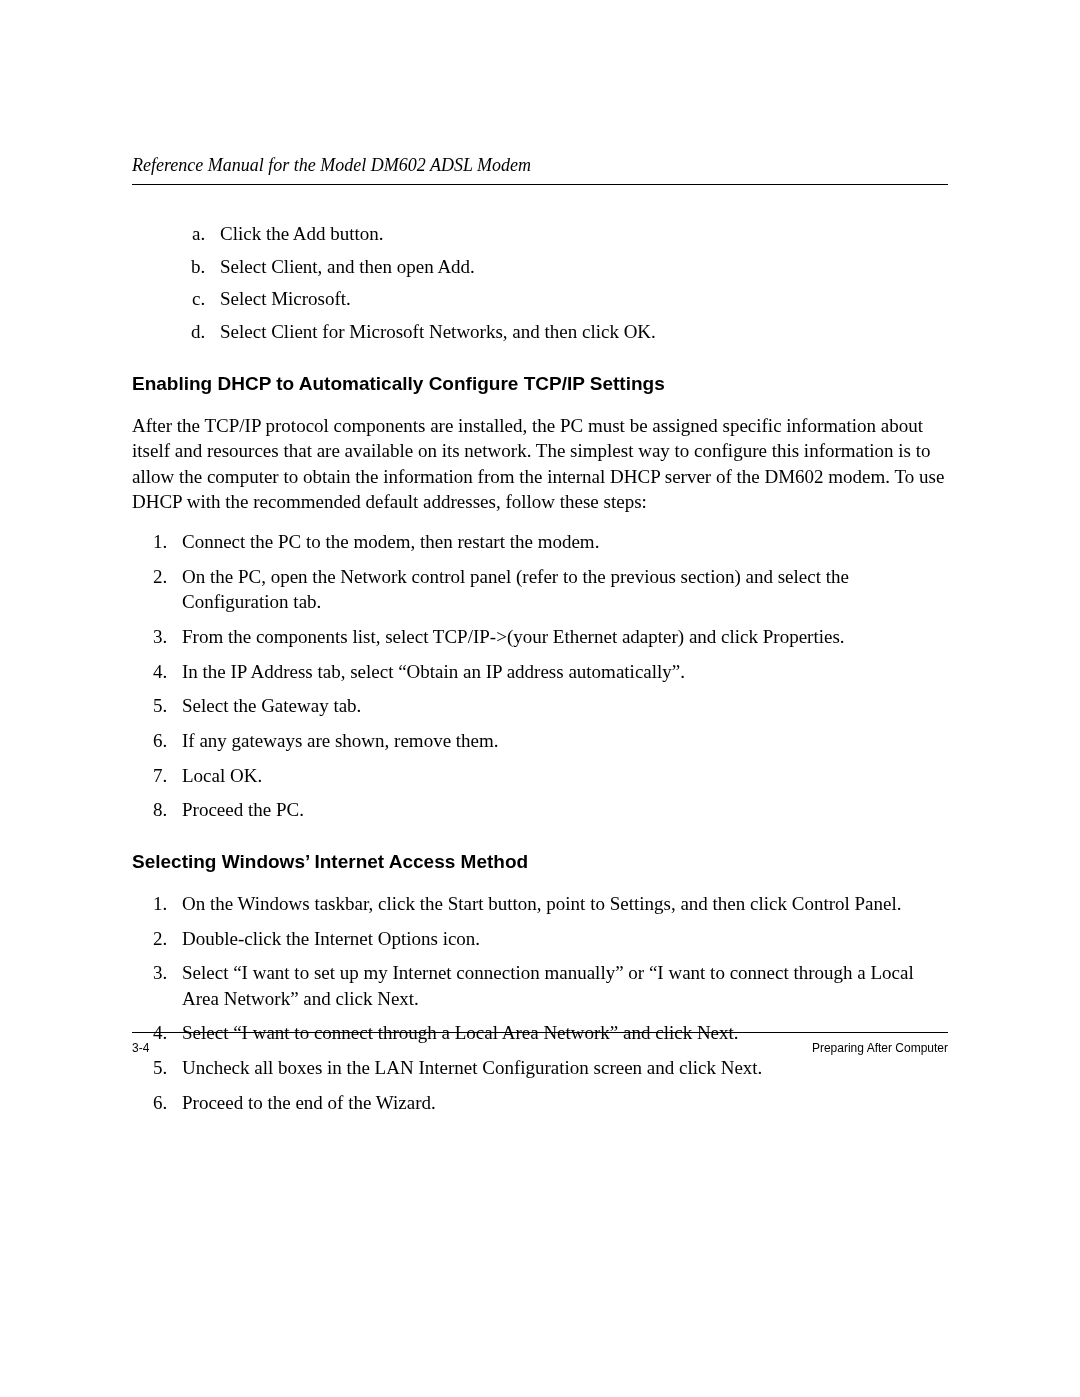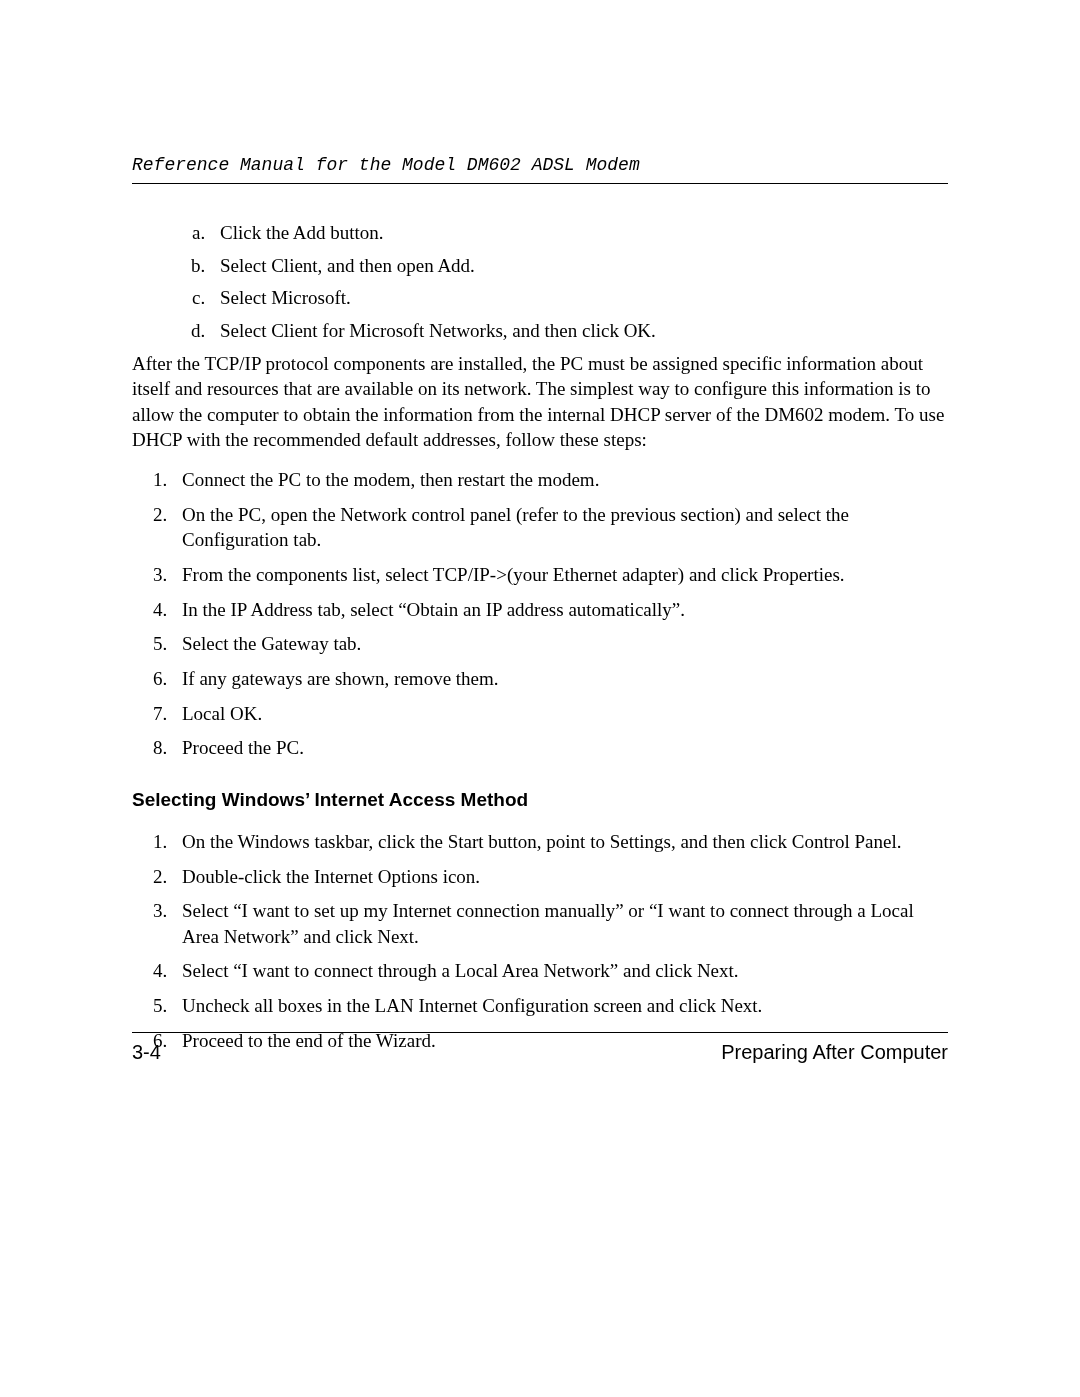--- a/index.html
+++ b/index.html
@@ -13,21 +13,21 @@
     height: 1397px;
     box-sizing: border-box;
     position: relative;
   }
   .page {
     padding: 155px 132px 0 132px;
     box-sizing: border-box;
   }
   .running-header {
     font-style: italic;
-    font-family: Liberation Mono, monospace;
+    font-family: Liberation Serif, serif;
     font-size: 18px;
     border-bottom: 1.5px solid #000;
     padding-bottom: 8px;
     margin-bottom: 36px;
   }
   .sub-alpha {
     list-style-type: lower-alpha;
     margin: 0 0 0 0;
     padding-left: 78px;
   }
@@ -58,40 +58,41 @@
     line-height: 1.35;
   }
   .footer {
     position: absolute;
     left: 132px;
     right: 132px;
     top: 1032px;
     border-top: 1.5px solid #000;
     padding-top: 8px;
     font-family: Arial, Helvetica, sans-serif;
-    font-size: 20px;
+    font-size: 12px;
     display: flex;
     justify-content: space-between;
   }
 </style>
 </head>
 <body>
 
 <div class="page">
 
   <div class="running-header">Reference Manual for the Model DM602 ADSL Modem</div>
 
   <ol class="sub-alpha">
     <li>Click the Add button.</li>
     <li>Select Client, and then open Add.</li>
     <li>Select Microsoft.</li>
     <li>Select Client for Microsoft Networks, and then click OK.</li>
   </ol>
 
 
+  <div class="section-heading">Enabling DHCP to Automatically Configure TCP/IP Settings</div>
 
   <p class="body-para">After the TCP/IP protocol components are installed, the PC must be assigned specific information about itself and resources that are available on its network. The simplest way to configure this information is to allow the computer to obtain the information from the internal DHCP server of the DM602 modem. To use DHCP with the recommended default addresses, follow these steps:</p>
 
   <ol class="numbered">
     <li>Connect the PC to the modem, then restart the modem.</li>
     <li>On the PC, open the Network control panel (refer to the previous section) and select the Configuration tab.</li>
     <li>From the components list, select TCP/IP-&gt;(your Ethernet adapter) and click Properties.</li>
     <li>In the IP Address tab, select “Obtain an IP address automatically”.</li>
     <li>Select the Gateway tab.</li>
     <li>If any gateways are shown, remove them.</li>

